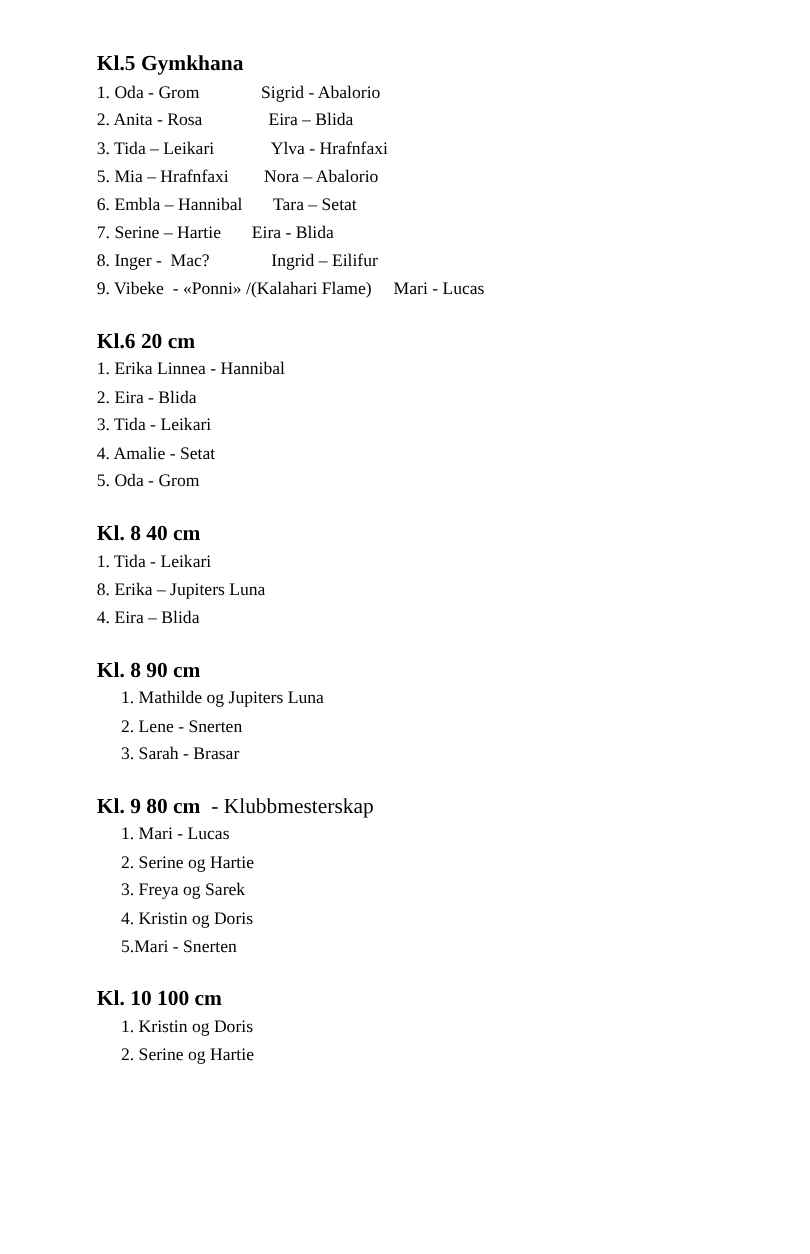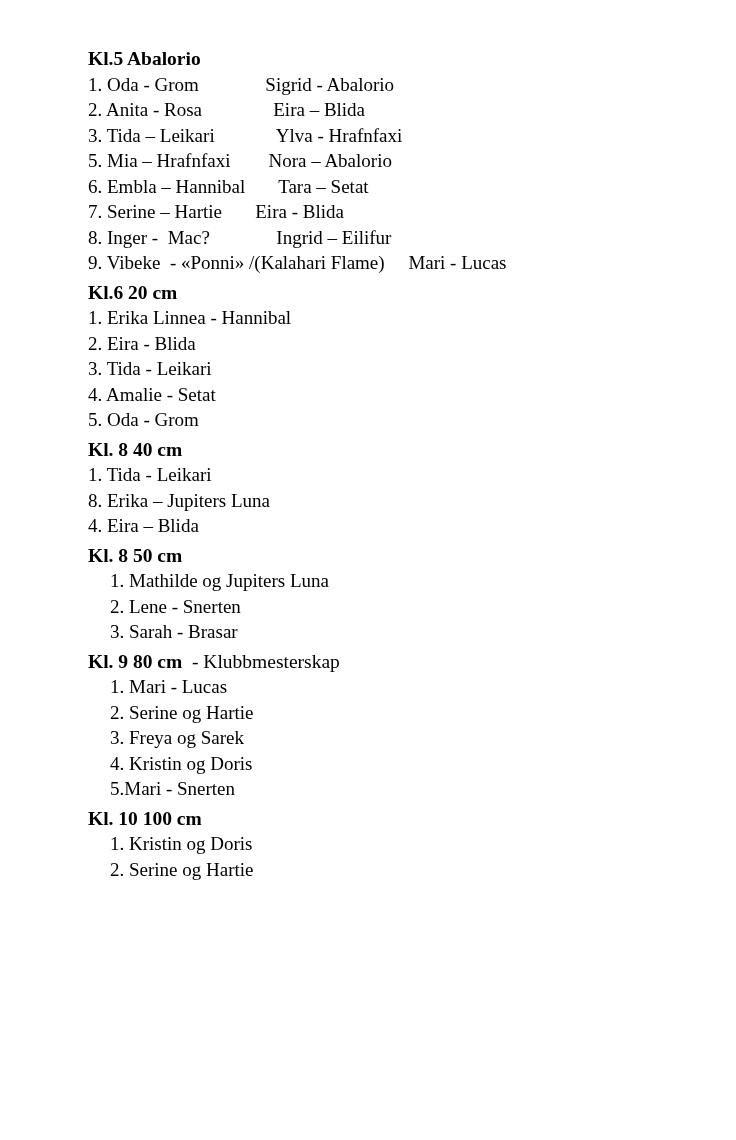--- a/index.html
+++ b/index.html
@@ -18,53 +18,53 @@
     position: relative;
     width: 736px;
     height: 1140px;
     box-sizing: border-box;
     padding: 46px 40px 0 88px;
   }
   .section {
     margin: 0 0 0 0;
   }
   .section + .section {
-    margin-top: 4px;
+    margin-top: 22px;
   }
   .section-title {
     font-size: 19.5px;
     font-weight: bold;
     line-height: 25.5px;
     white-space: pre;
     margin: 0;
   }
   .section-title .suffix {
     font-weight: normal;
   }
   .entry-list {
     list-style: none;
     margin: 0;
     padding: 0;
   }
   .entry {
-    font-size: 19px;
+    font-size: 16px;
     line-height: 25.5px;
     white-space: pre;
     margin: 0;
   }
   .indent-0 { padding-left: 0px; }
   .indent-1 { padding-left: 22px; }
 </style>
 </head>
 <body>
 
 <div class="page">
   <div id="sections-root">
       <div class="section">
-        <div class="section-title"><span>Kl.5 Abalorio</span><span class="suffix"></span></div>
+        <div class="section-title"><span>Kl.5 Gymkhana</span><span class="suffix"></span></div>
         <ul class="entry-list">
           <li class="entry indent-0">1. Oda - Grom              Sigrid - Abalorio</li>
           <li class="entry indent-0">2. Anita - Rosa               Eira – Blida</li>
           <li class="entry indent-0">3. Tida – Leikari             Ylva - Hrafnfaxi</li>
           <li class="entry indent-0">5. Mia – Hrafnfaxi        Nora – Abalorio</li>
           <li class="entry indent-0">6. Embla – Hannibal       Tara – Setat</li>
           <li class="entry indent-0">7. Serine – Hartie       Eira - Blida</li>
           <li class="entry indent-0">8. Inger -  Mac?              Ingrid – Eilifur</li>
           <li class="entry indent-0">9. Vibeke  - «Ponni» /(Kalahari Flame)     Mari - Lucas</li>
         </ul>
@@ -81,21 +81,21 @@
       </div>
       <div class="section">
         <div class="section-title"><span>Kl. 8 40 cm</span><span class="suffix"></span></div>
         <ul class="entry-list">
           <li class="entry indent-0">1. Tida - Leikari</li>
           <li class="entry indent-0">8. Erika – Jupiters Luna</li>
           <li class="entry indent-0">4. Eira – Blida</li>
         </ul>
       </div>
       <div class="section">
-        <div class="section-title"><span>Kl. 8 50 cm</span><span class="suffix"></span></div>
+        <div class="section-title"><span>Kl. 8 90 cm</span><span class="suffix"></span></div>
         <ul class="entry-list">
           <li class="entry indent-1">1. Mathilde og Jupiters Luna</li>
           <li class="entry indent-1">2. Lene - Snerten</li>
           <li class="entry indent-1">3. Sarah - Brasar</li>
         </ul>
       </div>
       <div class="section">
         <div class="section-title"><span>Kl. 9 80 cm </span><span class="suffix"> - Klubbmesterskap</span></div>
         <ul class="entry-list">
           <li class="entry indent-1">1. Mari - Lucas</li>

